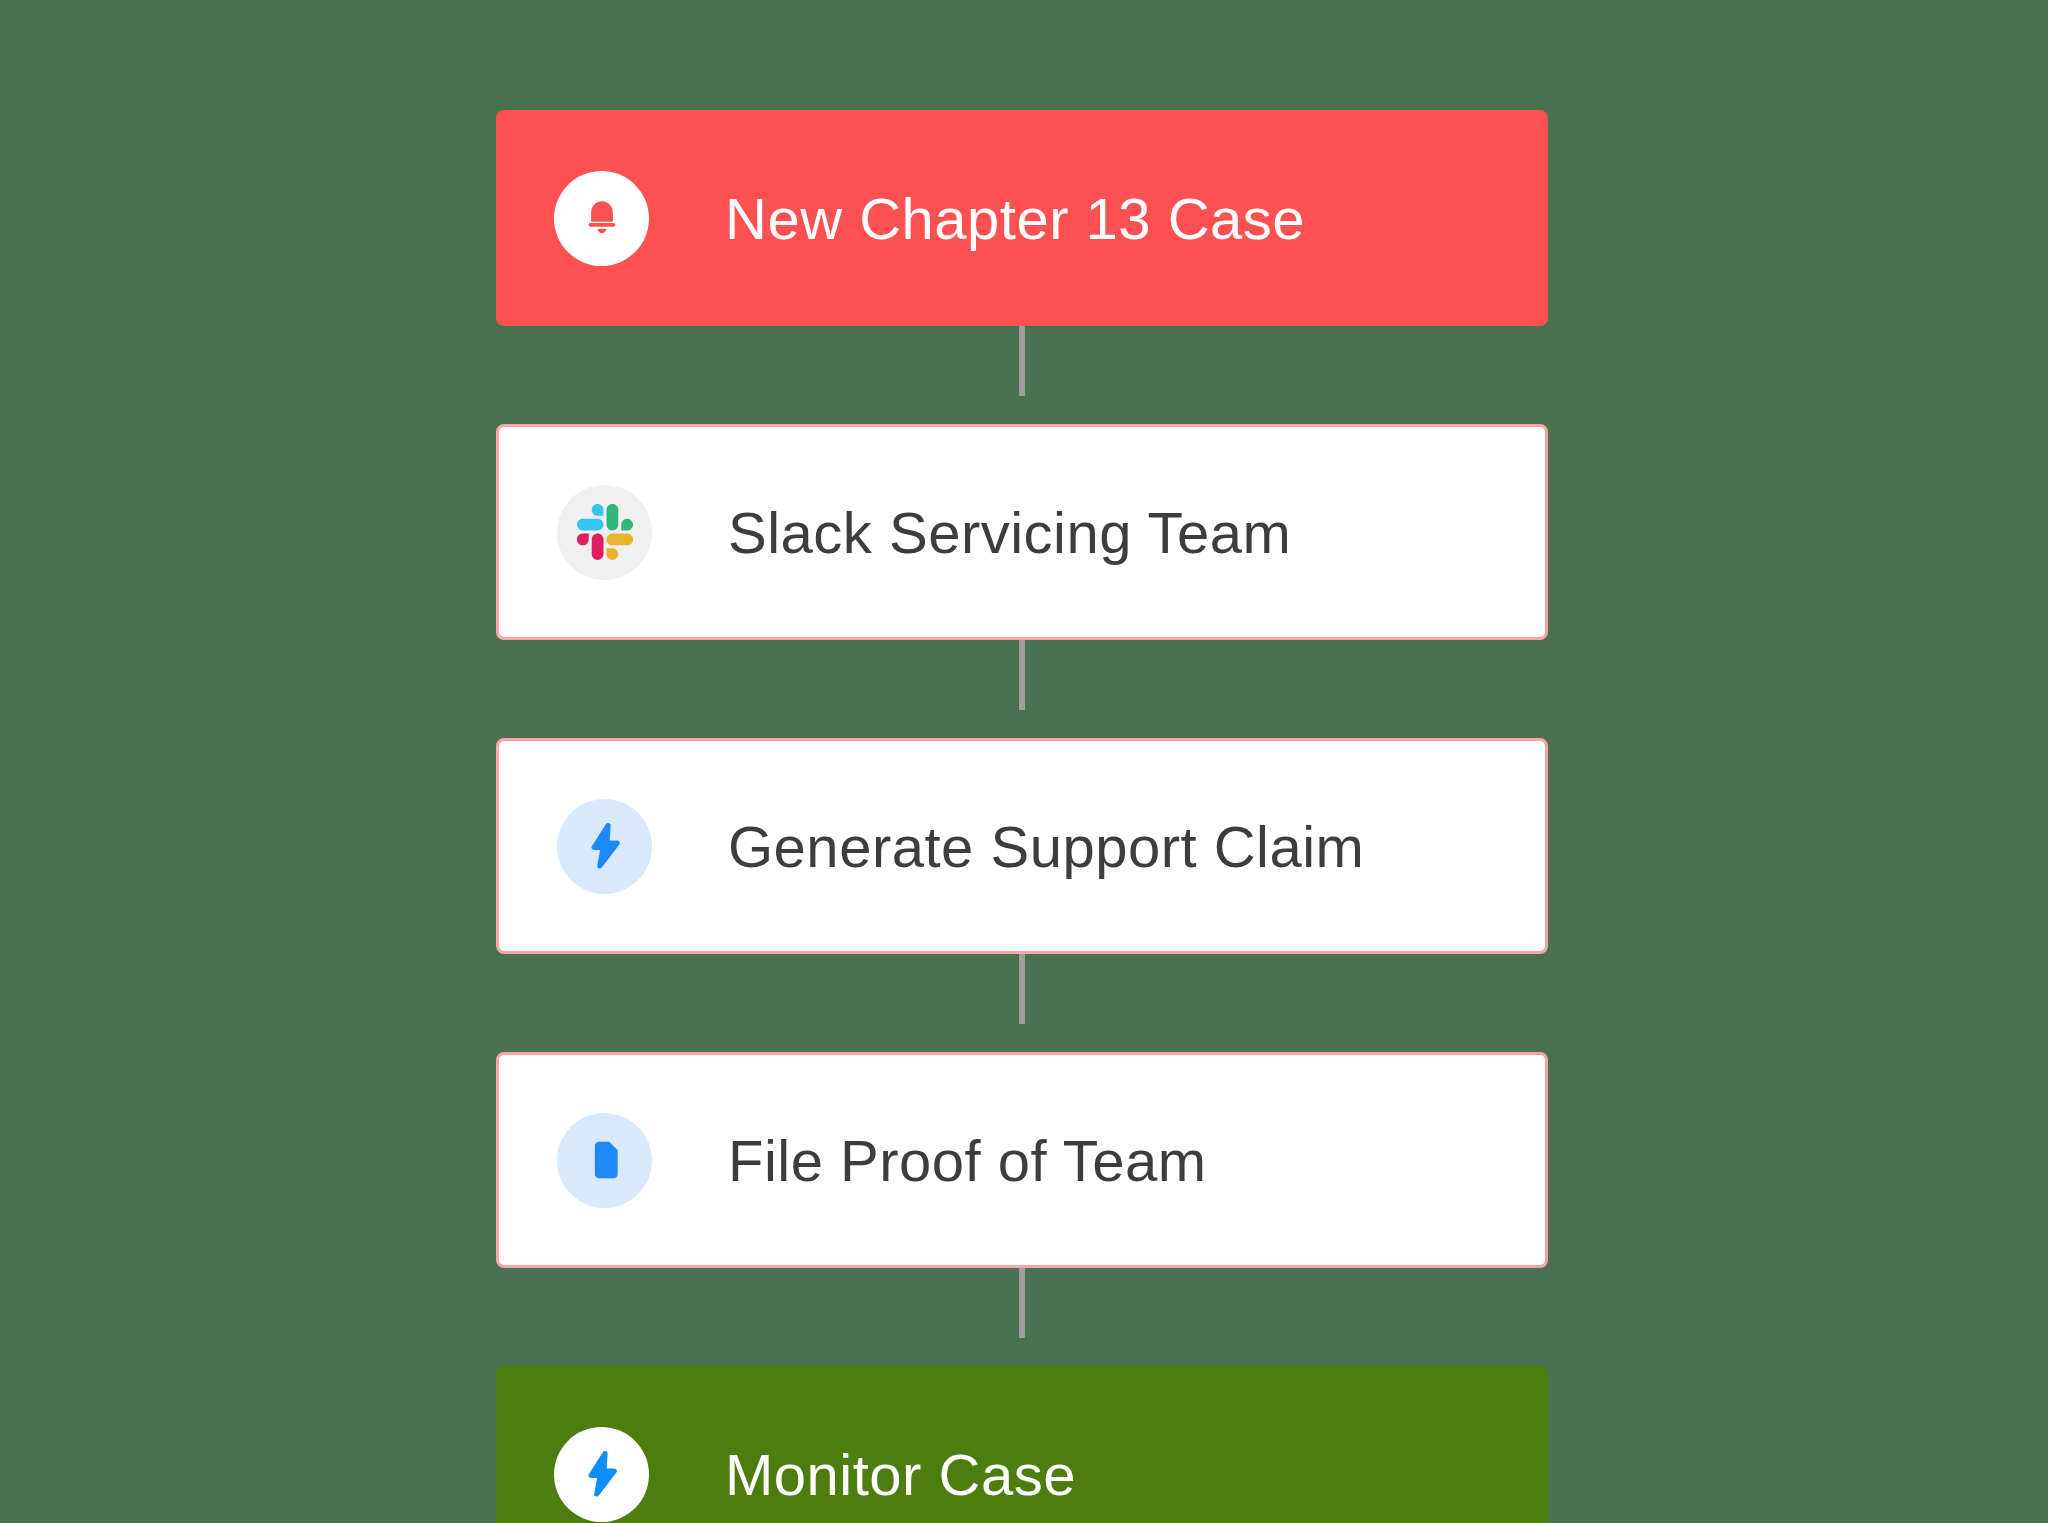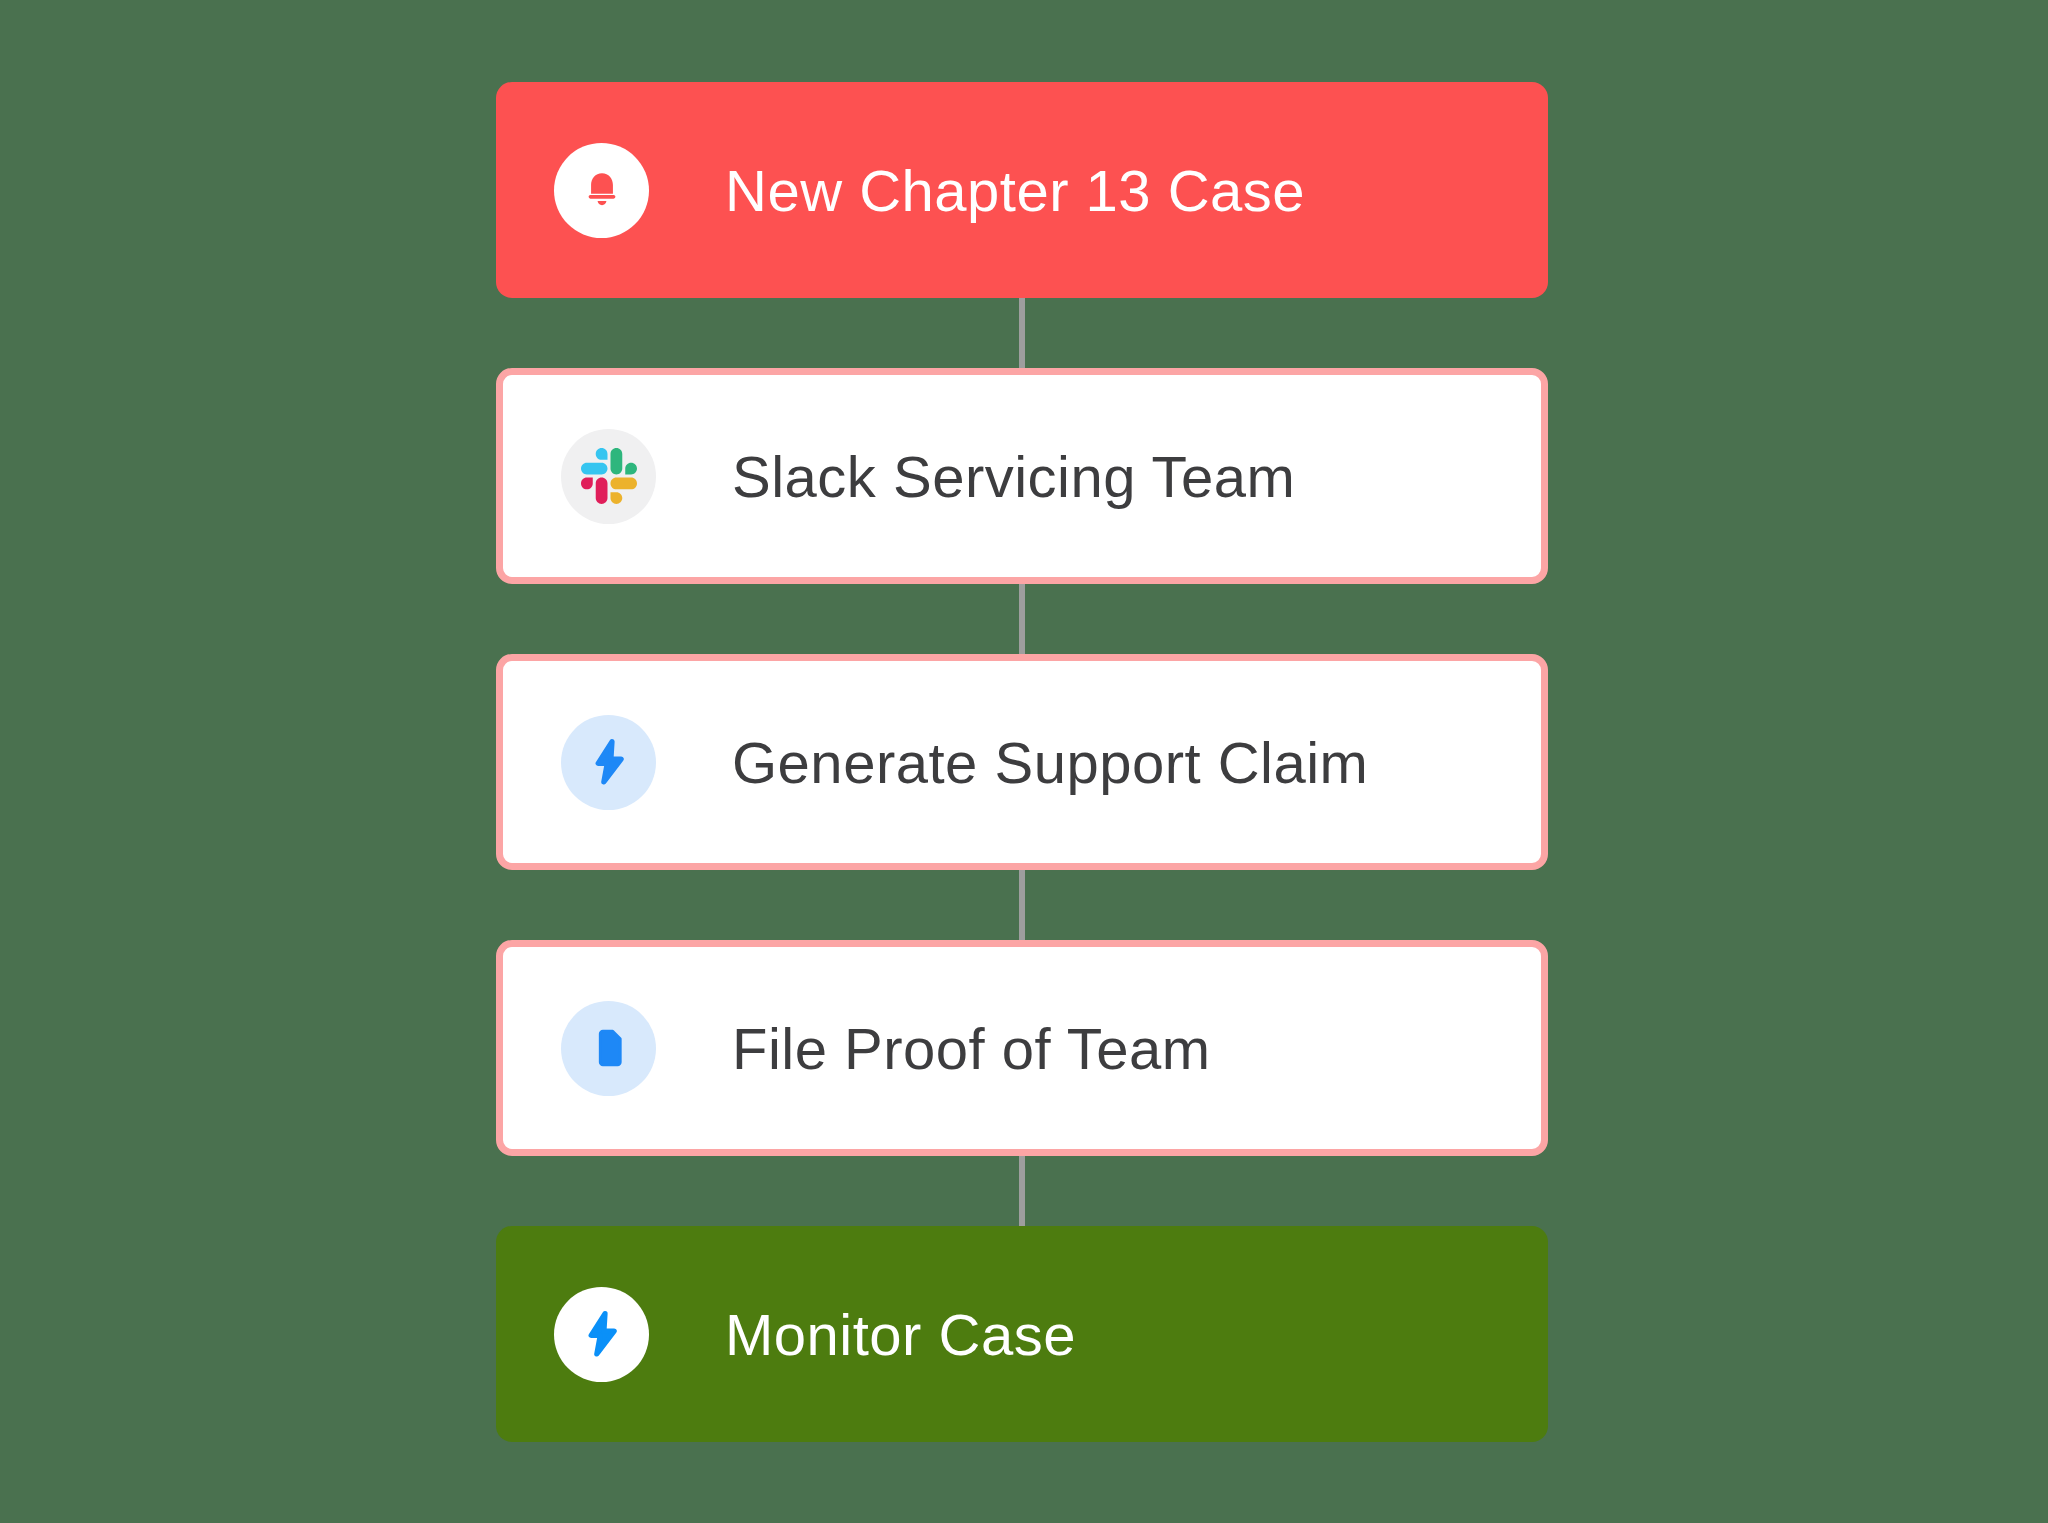--- a/index.html
+++ b/index.html
@@ -19,29 +19,30 @@
     flex-direction: column;
     align-items: stretch;
   }
   .card {
     box-sizing: border-box;
     height: 216px;
     width: 100%;
     display: flex;
     align-items: center;
     padding-left: 58px;
-    border-radius: 16px;
+    border-radius: 8px;
     position: relative;
     z-index: 1;
+    margin-top: 28px;
   }
   .card.red  { background: #FD5151; }
   .card.blue { background: #4d7c0f; }
   .card.white {
     background: #FFFFFF;
-    border: 7px solid #fca5a5;
+    border: 3px solid #fca5a5;
   }
   .card-label {
     font-size: 58px;
     font-weight: 500;
     letter-spacing: 0.5px;
     white-space: nowrap;
     margin-left: 76px;
   }
   .card.red .card-label, .card.blue .card-label { color: #FFFFFF; }
   .card.white .card-label { color: #3D3D3F; }

